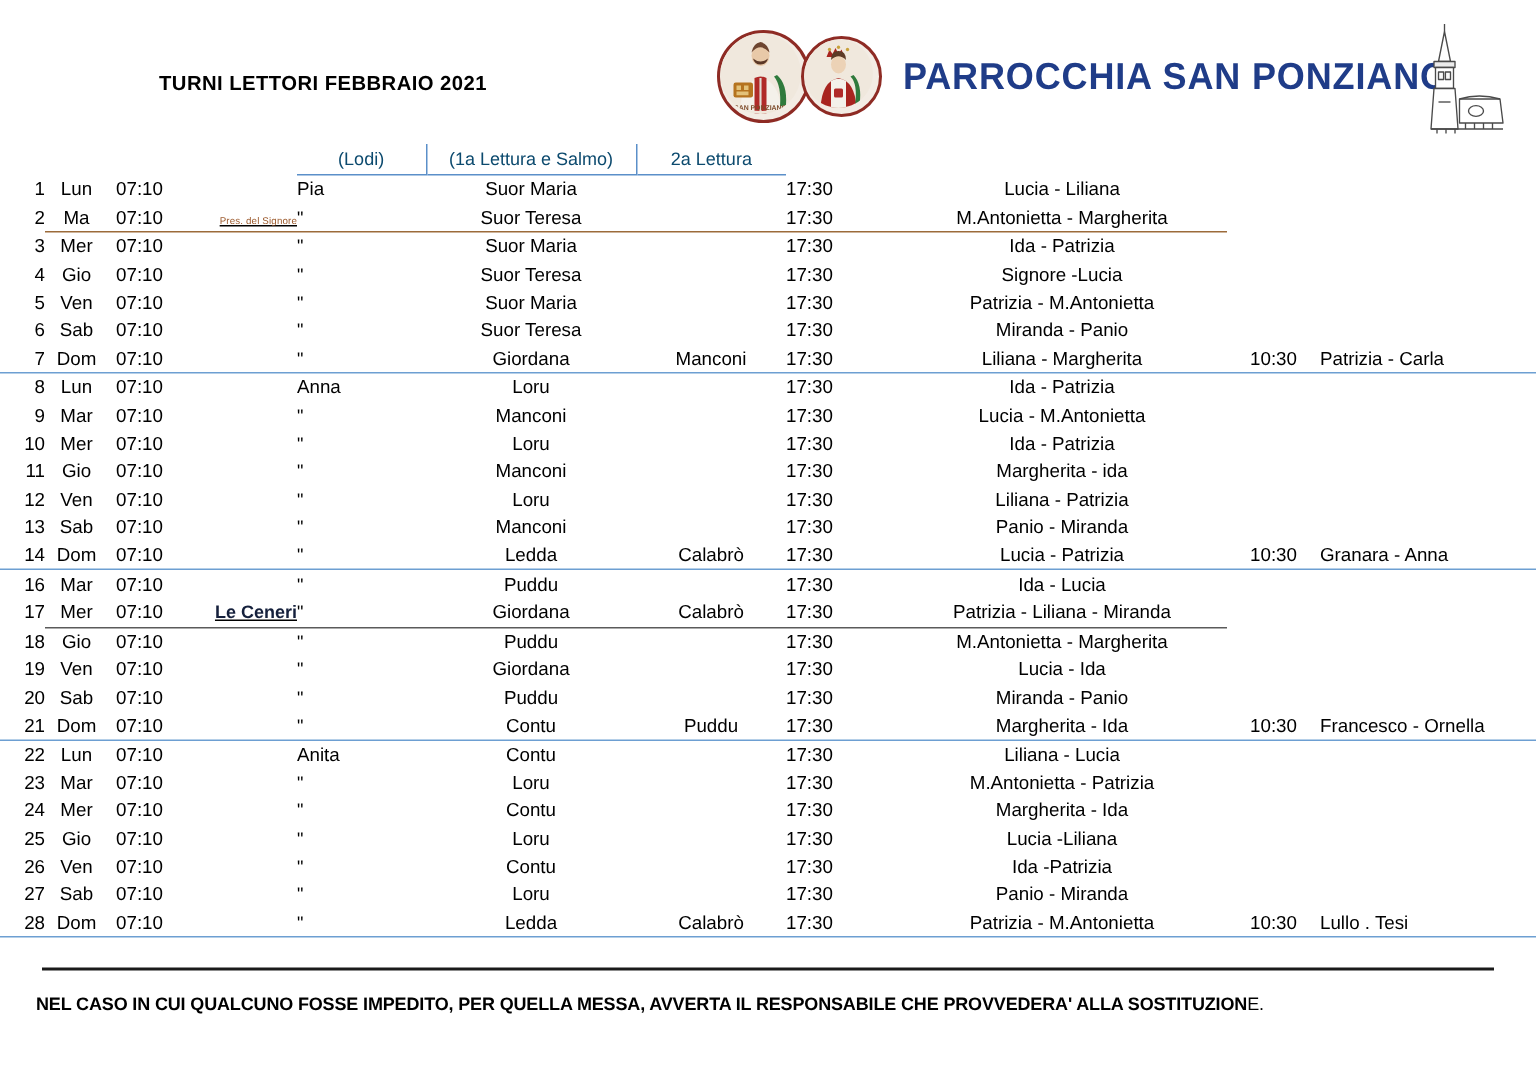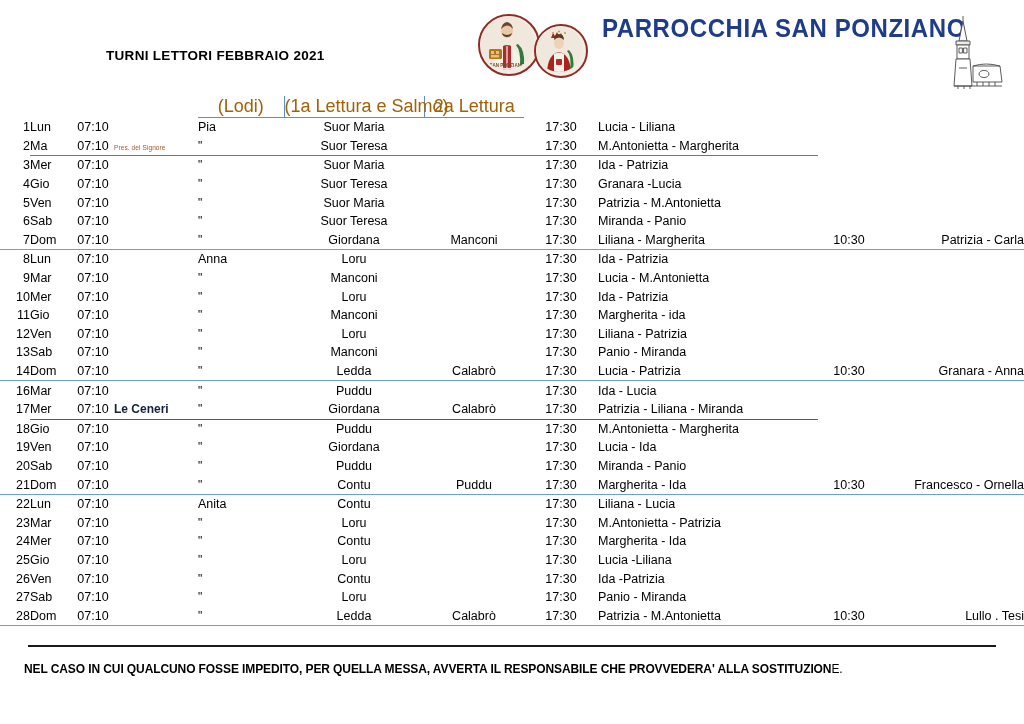--- a/index.html
+++ b/index.html
@@ -29,21 +29,21 @@
     font-size: 13.5px;
     font-weight: bold;
     letter-spacing: 0.3px;
     white-space: nowrap;
   }
   .brand {
     position: absolute;
     left: 478px;
     top: 14px;
     display: flex;
-    align-items: flex-start;
+    align-items: center;
     height: 74px;
   }
   .medallion {
     border-radius: 50%;
     border: 2px solid #8e2b24;
     overflow: hidden;
     position: relative;
     background: #f3ece4;
     flex: none;
   }
@@ -93,40 +93,40 @@
   col.c-lodi  { width: 86px; }
   col.c-l1    { width: 140px; }
   col.c-l2    { width: 100px; }
   col.c-time2 { width: 74px; }
   col.c-eve   { width: 220px; }
   col.c-time3 { width: 62px; }
   col.c-morn  { width: 144px; }
 
   .hrow th {
     height: 20px;
-    font-size: 18px;
+    font-size: 12px;
     text-align: center;
-    color: #a16207;
+    color: #0c4a6e;
     border-bottom: 1.6px solid #5b8fc9;
   }
   .hrow th.blank { border-bottom: none; }
   .hrow th.sep-l { border-left: 1.4px solid #5b8fc9; }
 
   tr.drow td { height: 18.6px; }
   td.num    { text-align: right; padding-right: 6px; }
-  td.day    { text-align: left; }
+  td.day    { text-align: center; }
   td.time   { text-align: center; }
-  td.note   { text-align: left; padding-left: 4px; }
+  td.note   { text-align: right; padding-left: 4px; text-decoration: underline; }
   td.lodi   { text-align: left; }
   td.l1     { text-align: center; }
   td.l2     { text-align: center; }
-  td.time2  { text-align: center; }
-  td.eve    { }
+  td.time2  { text-align: left; }
+  td.eve    { text-align: center; }
   td.time3  { text-align: center; }
-  td.morn   { text-align: right; }
+  td.morn   { text-align: left; }
 
   .note-small {
     font-size: 6.5px;
     color: #9c5a2d;
     letter-spacing: 0.1px;
   }
   .note-feast {
     font-size: 12px;
     font-weight: bold;
     color: #15203c;
@@ -365,21 +365,21 @@
         </tr>
         <tr class="drow">
           <td class="num">4</td>
           <td class="day">Gio</td>
           <td class="time">07:10</td>
           <td class="note"></td>
           <td class="lodi"><span class="ditto">"</span></td>
           <td class="l1">Suor Teresa</td>
           <td class="l2"></td>
           <td class="time2">17:30</td>
-          <td class="eve">Granara -Lucia</td>
+          <td class="eve">Signore -Lucia</td>
           <td class="time3"></td>
           <td class="morn"></td>
         </tr>
         <tr class="drow">
           <td class="num">5</td>
           <td class="day">Ven</td>
           <td class="time">07:10</td>
           <td class="note"></td>
           <td class="lodi"><span class="ditto">"</span></td>
           <td class="l1">Suor Maria</td>

